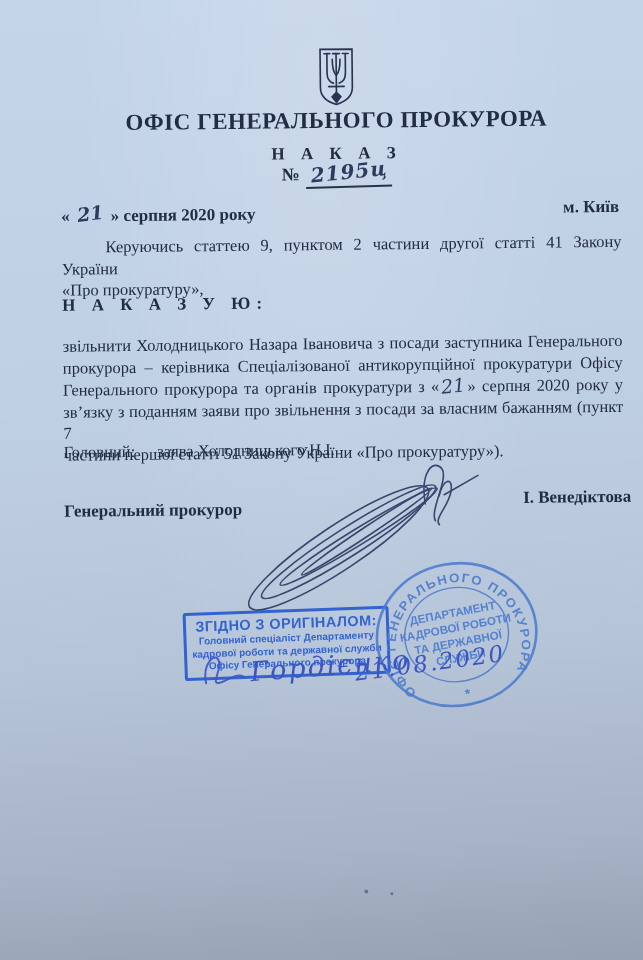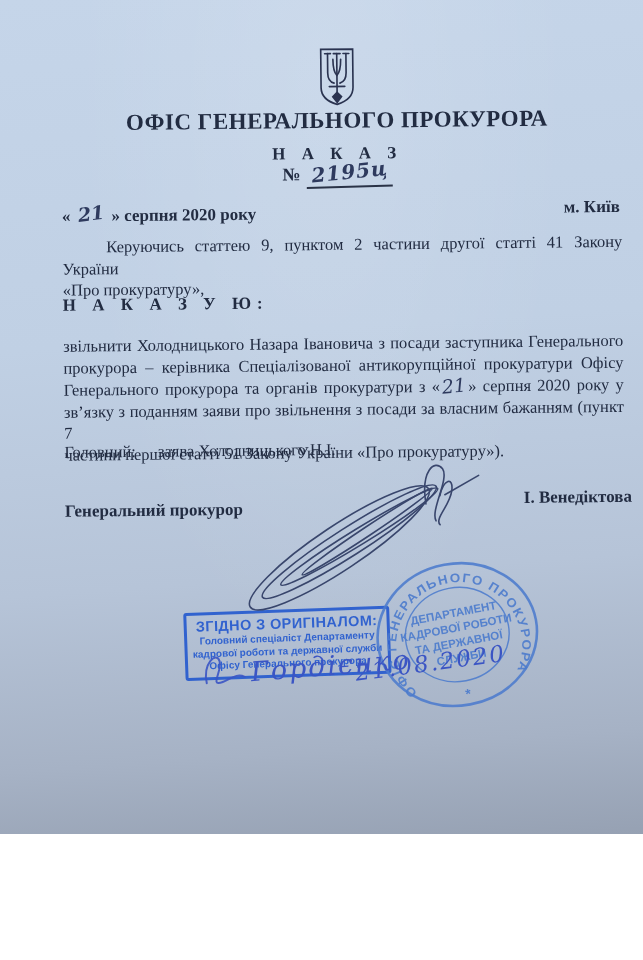--- a/index.html
+++ b/index.html
@@ -1,18 +1,18 @@
 <!DOCTYPE html>
 <html lang="uk"><head>
 <meta charset="utf-8">
 <style>
   html,body{margin:0;padding:0;}
   body{width:643px;height:960px;overflow:hidden;font-family:"Liberation Serif", serif;}
   .page{
-    position:relative;width:643px;height:834px;overflow:hidden;
+    position:relative;width:643px;height:960px;overflow:hidden;
     background:
       radial-gradient(ellipse at 50% 10%, rgba(255,255,255,0.12), rgba(255,255,255,0) 55%),
       linear-gradient(176deg,#c5d5e9 0%, #c0d0e4 40%, #b6c4d8 68%, #a6b2c5 88%, #96a1b3 100%);
   }
   .content{position:absolute;inset:0;transform:rotate(-0.6deg);transform-origin:50% 50%;}
   .abs{position:absolute;}
   .centered{left:40px;width:600px;text-align:center;}
   .title{font-size:23px;font-weight:700;letter-spacing:0.5px;color:#222c42;}
   .doc-type{font-size:17px;font-weight:700;letter-spacing:6px;color:#222c42;}
   .num-label{font-size:18px;font-weight:700;color:#222c42;}

